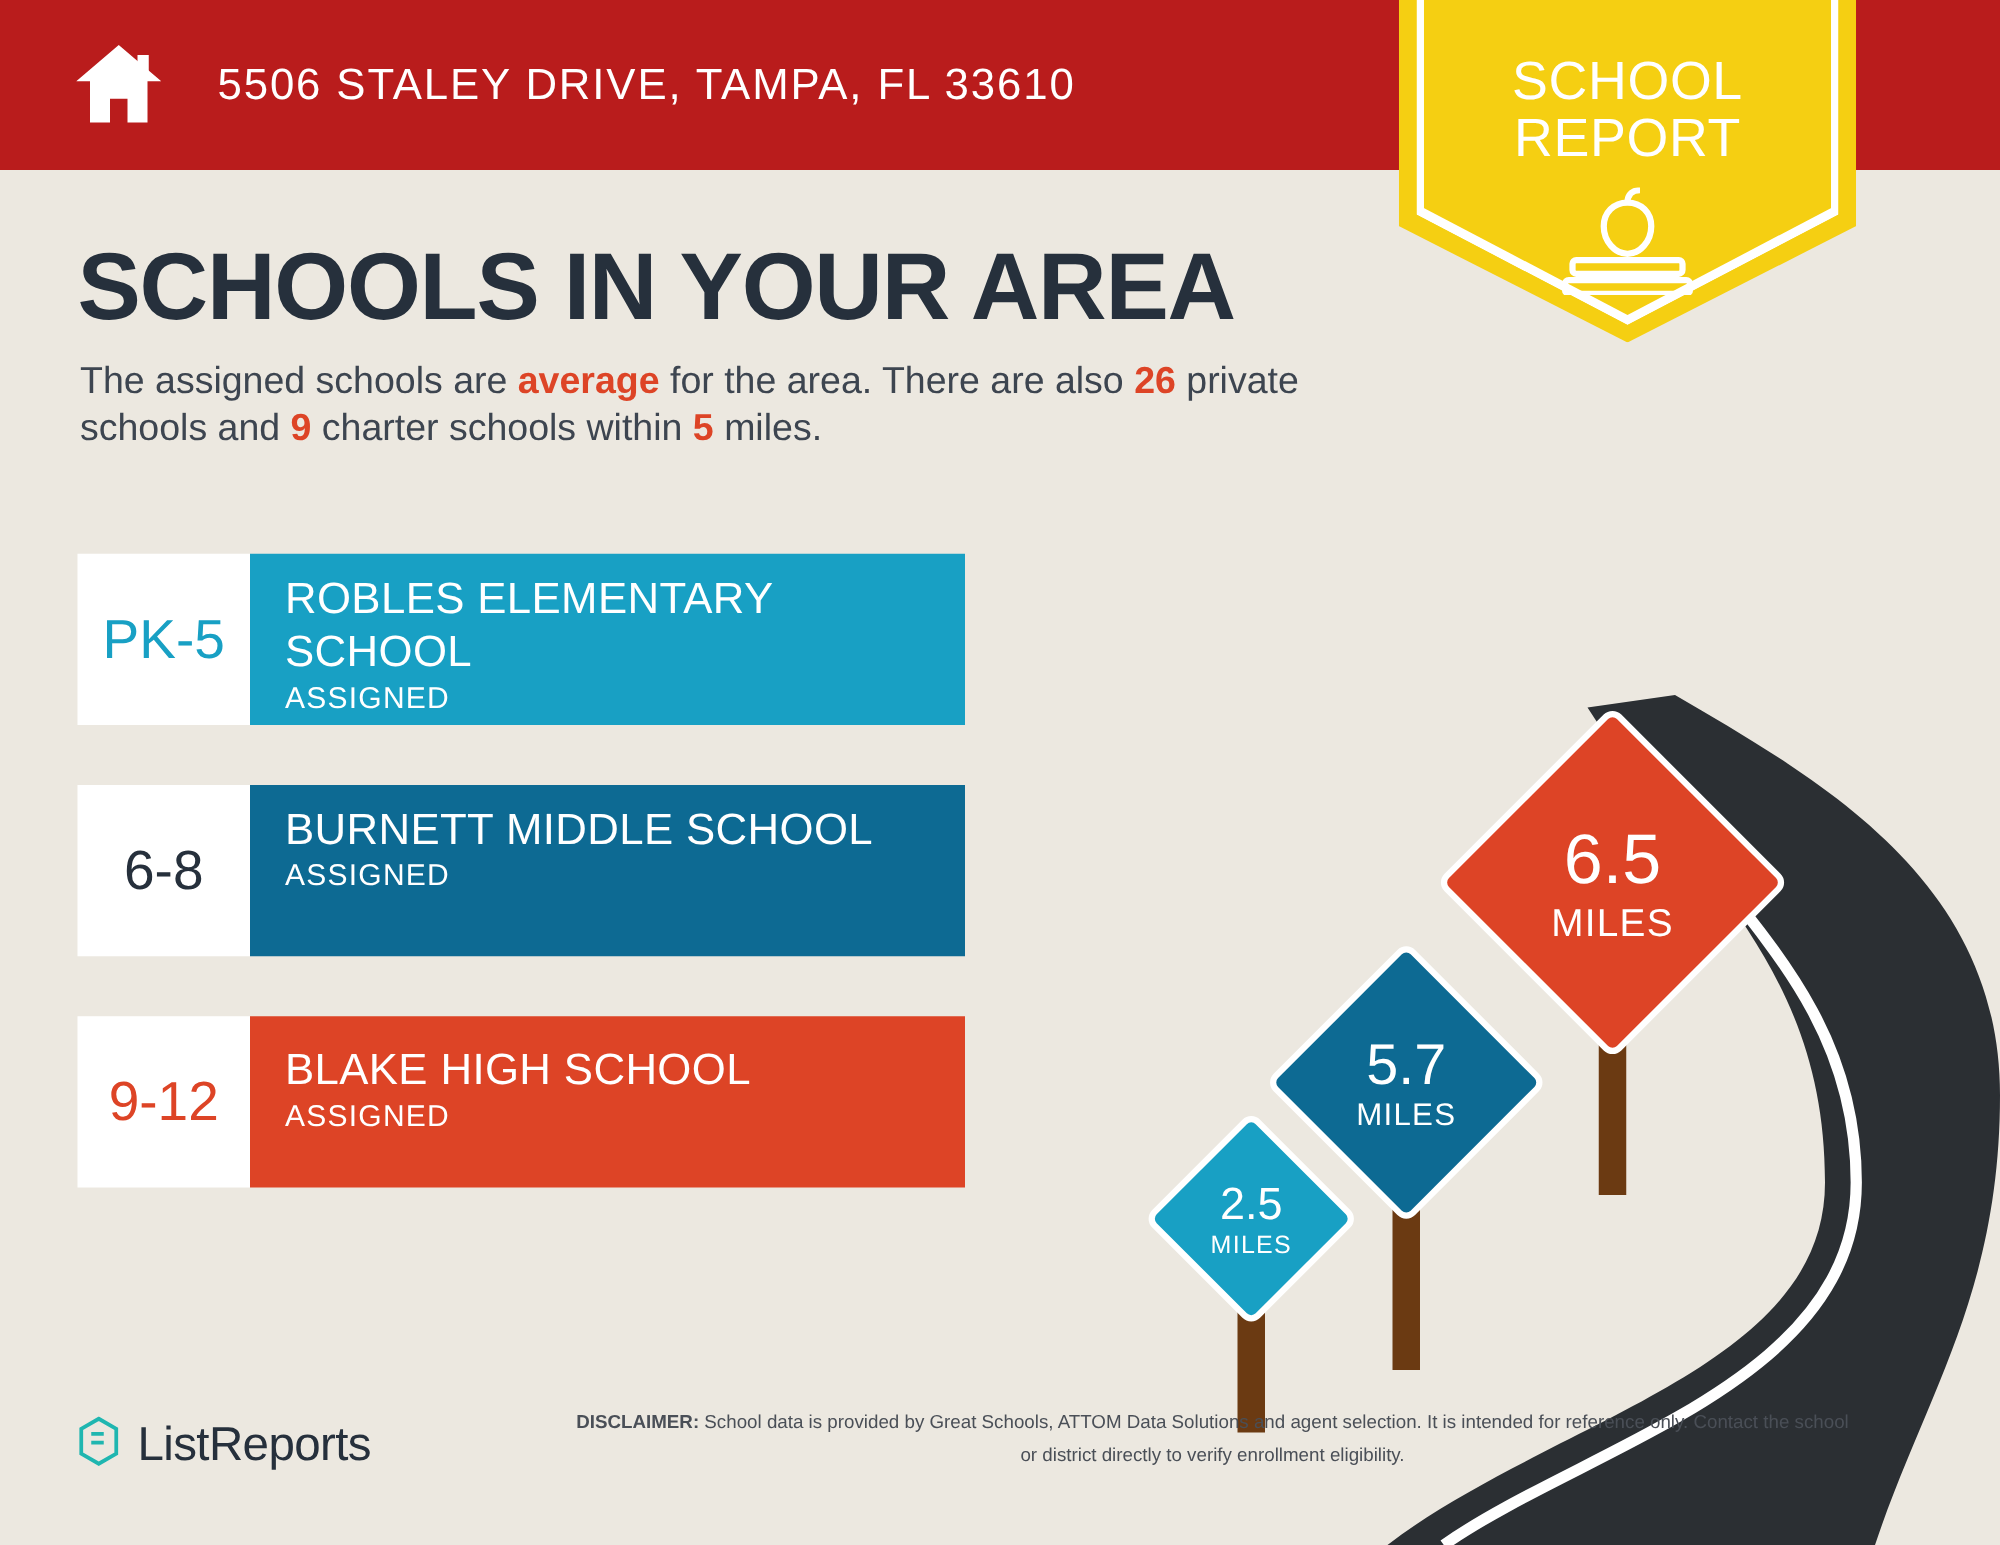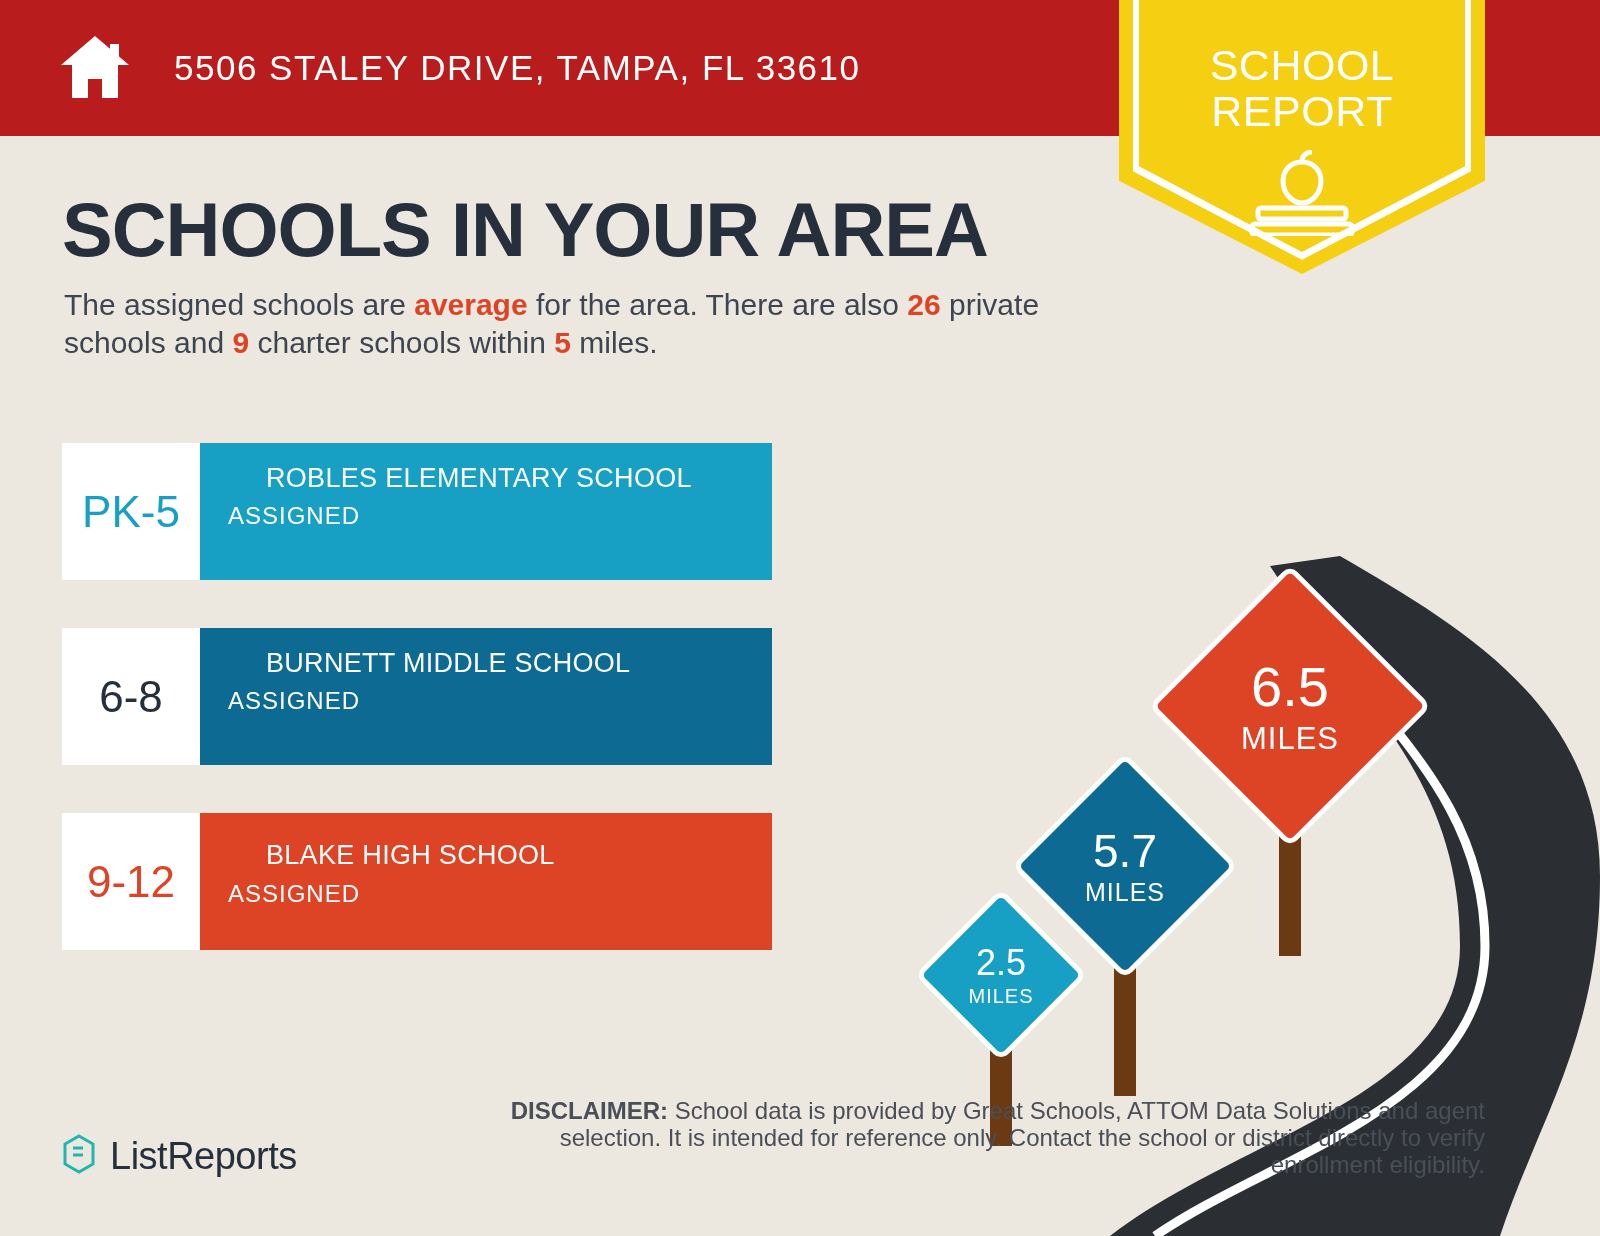--- a/index.html
+++ b/index.html
@@ -118,24 +118,23 @@
     font-size: 44px;
     flex: 0 0 auto;
   }
   .body {
     flex: 1 1 auto;
     padding: 14px 0 0 28px;
     color: #ffffff;
     display: flex; flex-direction: column; justify-content: flex-start;
   }
   .sname {
-    font-size: 27px;
+    font-size: 35px;
     line-height: 43px;
     letter-spacing: 0.3px;
-    margin-left: 38px;
   }
   .stag {
     font-size: 24px;
     letter-spacing: 1px;
     margin-top: 2px;
   }
   .row-elem .grade { color: #18a0c4; }
   .row-elem .body { background: #18a0c4; }
   .row-mid .grade { color: #26303c; }
   .row-mid .body { background: #0d6a93; }
@@ -209,24 +208,24 @@
   }
   .brand-name {
     font-size: 38px;
     color: #26303c;
     letter-spacing: -0.5px;
   }
   .disclaimer {
     position: absolute;
     left: 455px; bottom: 58px;
     width: 1030px;
-    font-size: 24px;
+    font-size: 15px;
     line-height: 27px;
     color: #4a4f57;
-    text-align: right;
+    text-align: center;
   }
   .disclaimer b { font-weight: bold; }
 </style>
 </head>
 <body>
 
 <div class="page">
 
   <div class="header">
     <span class="home-icon">

